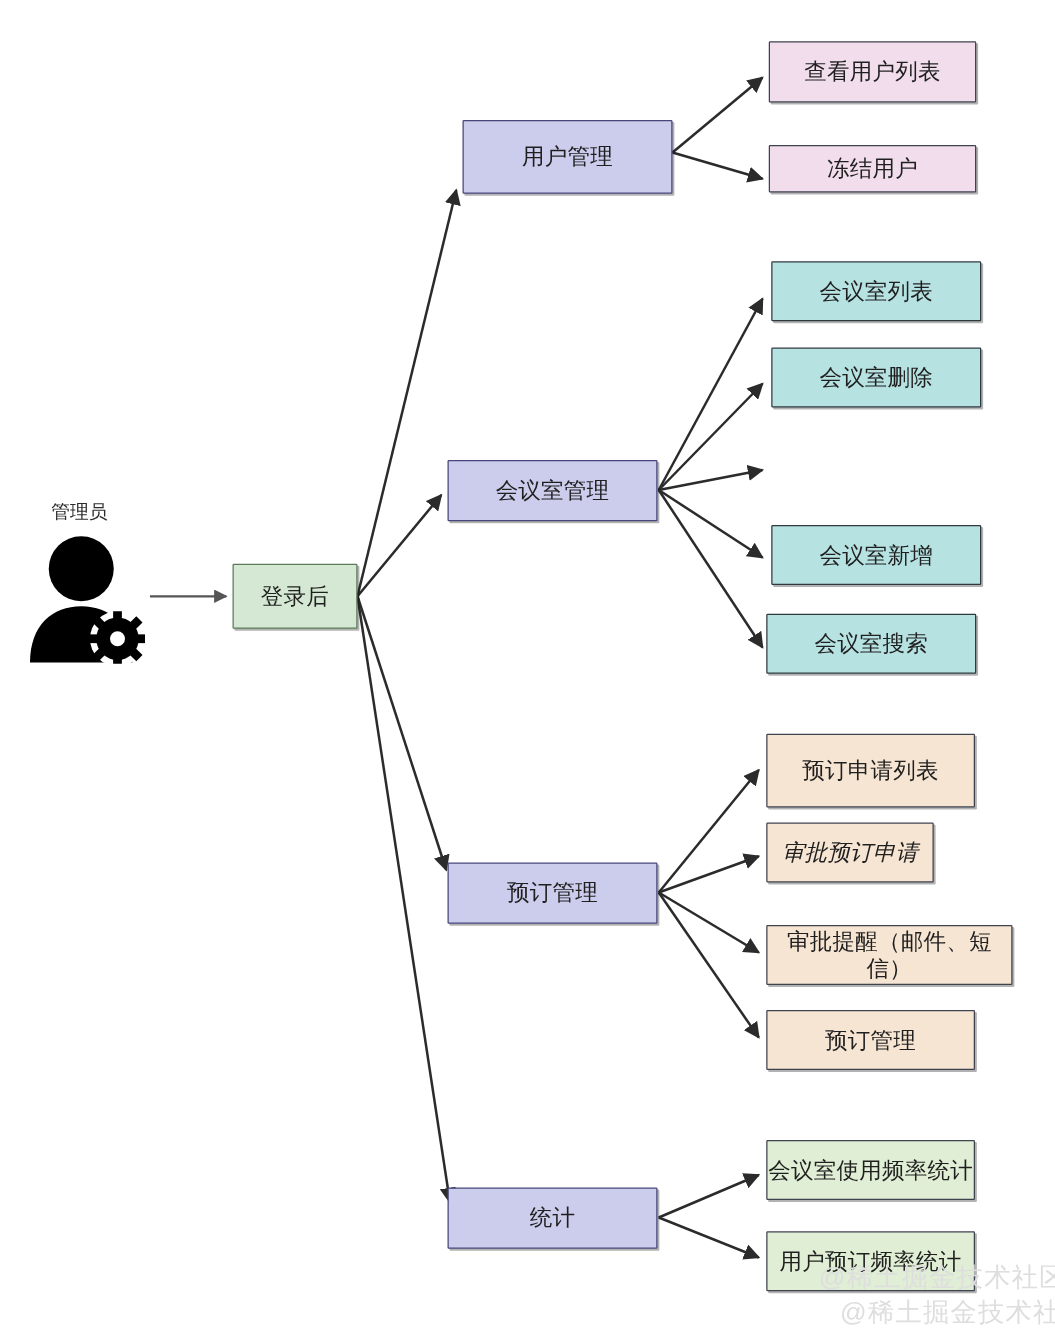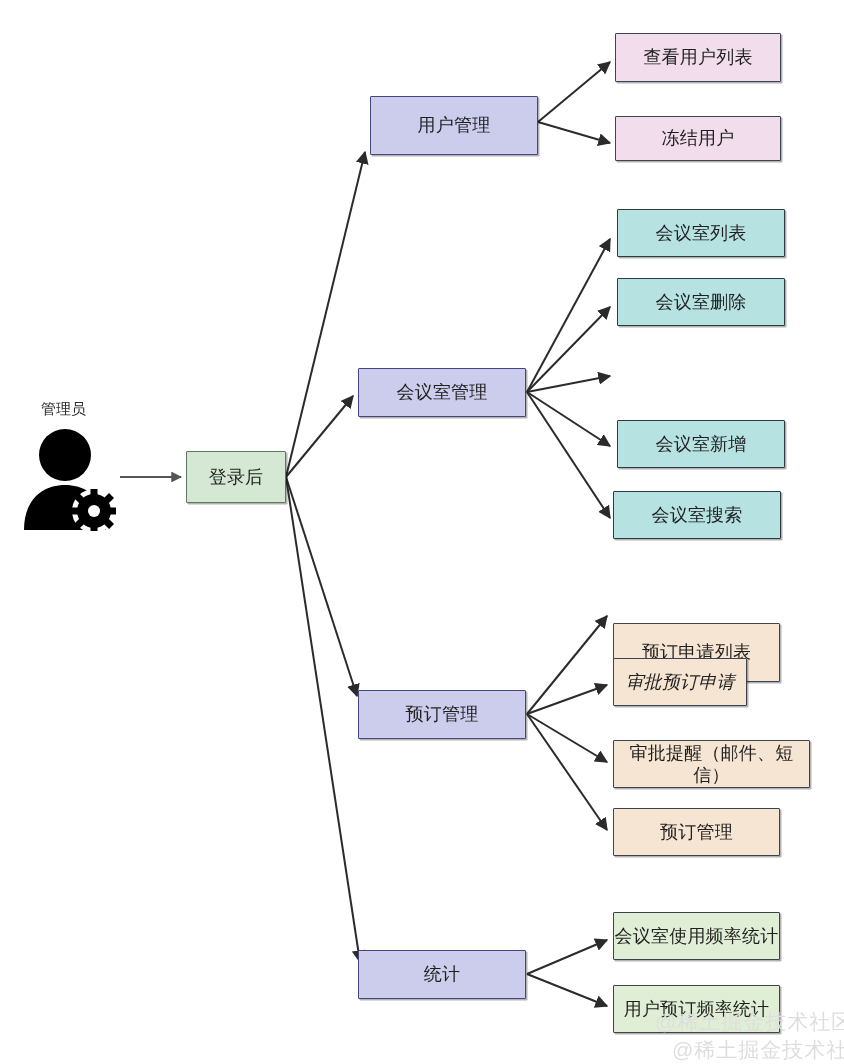--- a/index.html
+++ b/index.html
@@ -168,42 +168,42 @@
   </div>
 
   <div class="node level2" style="left:358px; top:950px; width:168px; height:49px;">
     <span>统计</span>
   </div>
 
   <div class="node pink" style="left:615px; top:33px; width:166px; height:49px;">
     <span>查看用户列表</span>
   </div>
 
-  <div class="node pink" style="left:615px; top:116px; width:166px; height:45px;">
+  <div class="node pink" style="left:615px; top:116px; width:166px; height:38px;">
     <span>冻结用户</span>
   </div>
 
   <div class="node teal" style="left:617px; top:209px; width:168px; height:48px;">
     <span>会议室列表</span>
   </div>
 
   <div class="node teal" style="left:617px; top:278px; width:168px; height:48px;">
     <span>会议室删除</span>
   </div>
 
 
   <div class="node teal" style="left:617px; top:420px; width:168px; height:48px;text-align:center;">
     <span>会议室新增</span>
   </div>
 
   <div class="node teal" style="left:613px; top:491px; width:168px; height:48px;">
     <span>会议室搜索</span>
   </div>
 
-  <div class="node tan" style="left:613px; top:587px; width:167px; height:59px;margin-top:36px;">
+  <div class="node tan" style="left:613px; top:587px; width:167px; height:59px;">
     <span>预订申请列表</span>
   </div>
 
   <div class="node tan" style="left:613px; top:658px; width:134px; height:48px;font-style:italic;">
     <span>审批预订申请</span>
   </div>
 
   <div class="node tan" style="left:613px; top:740px; width:197px; height:48px;">
     <span>审批提醒（邮件、短信）</span>
   </div>

